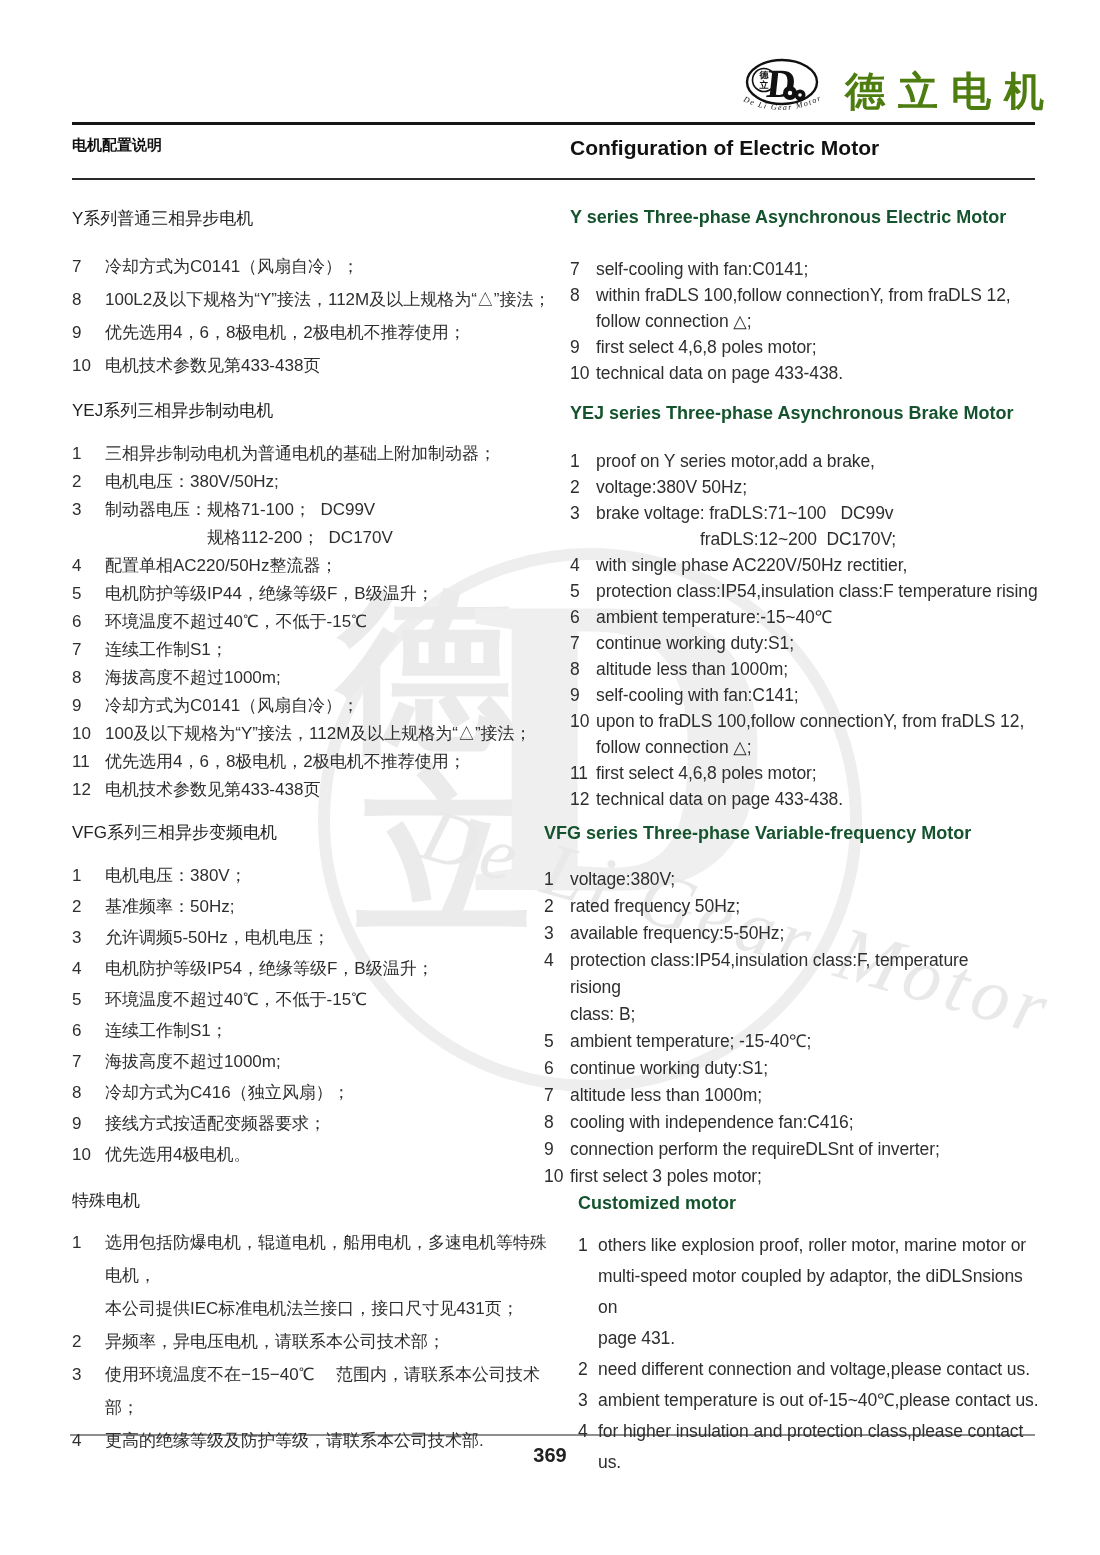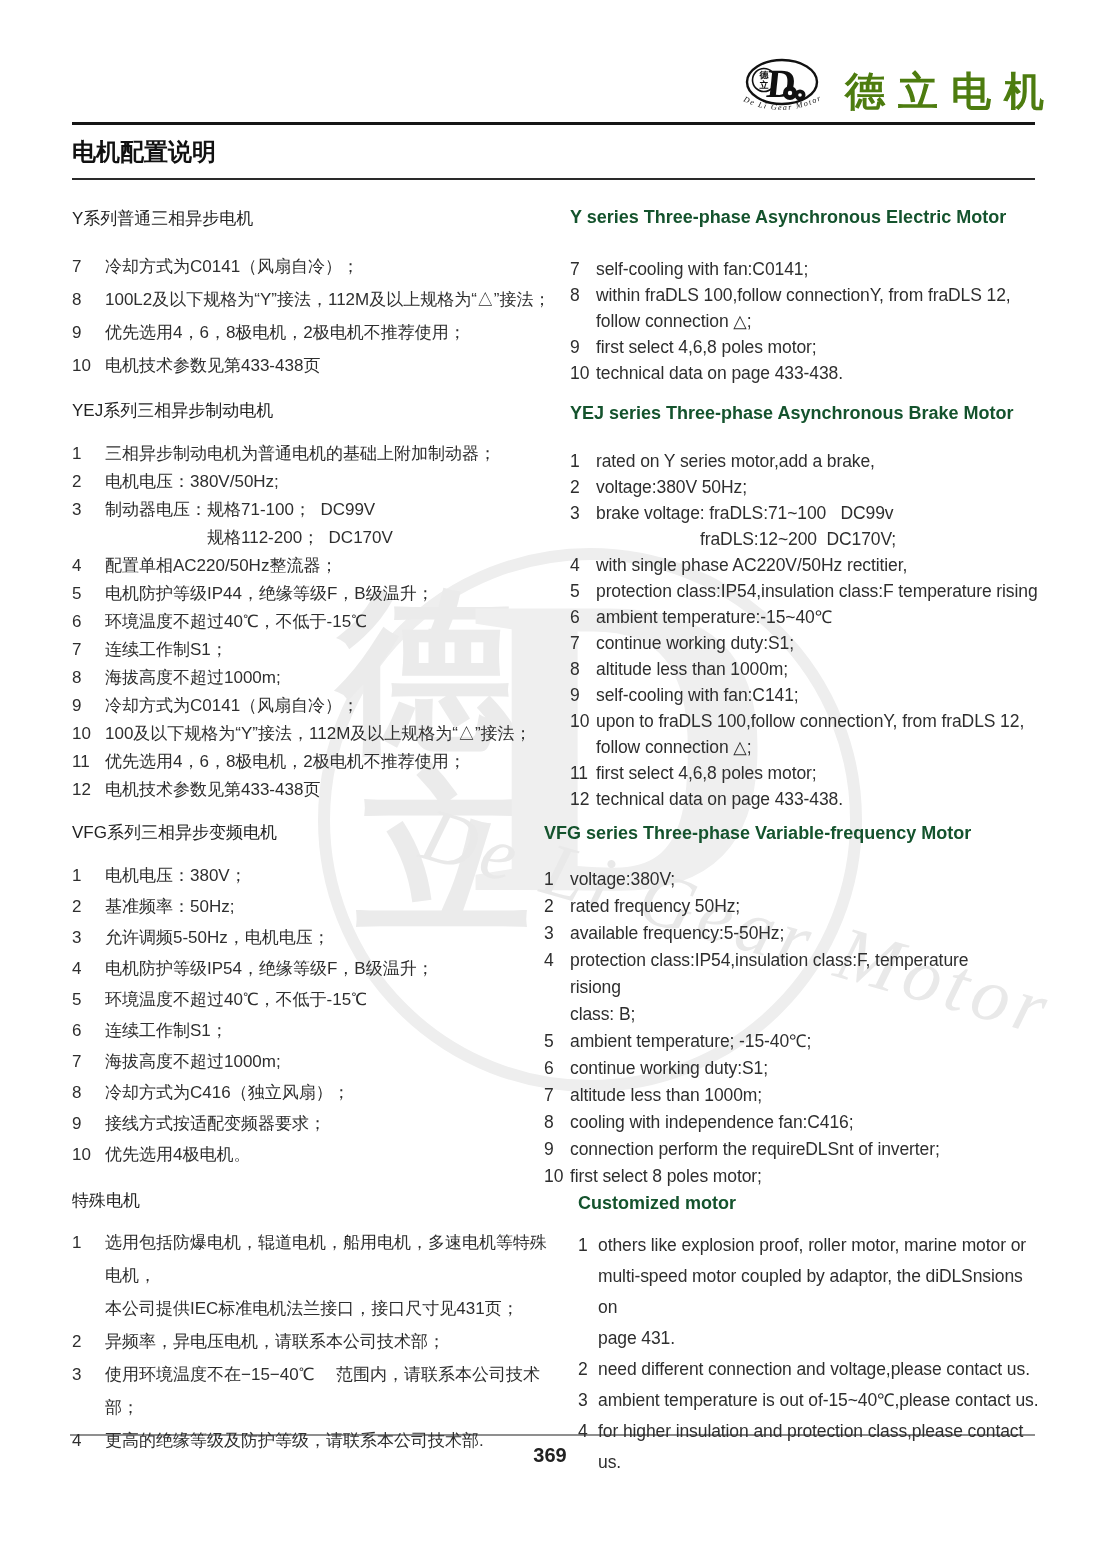--- a/index.html
+++ b/index.html
@@ -4,21 +4,21 @@
 <style>
   html,body { margin:0; padding:0; background:#fff; }
   #page {
     position:relative; width:1100px; height:1555px; margin:0 auto;
     background:#ffffff; overflow:hidden;
     font-family:"Liberation Sans", sans-serif; color:#2e2e2e;
   }
   
   .rule-top  { position:absolute; left:72px; top:122px; width:963px; height:3px; background:#161616; }
   .rule-mid  { position:absolute; left:72px; top:178px; width:963px; height:2px; background:#2a2a2a; }
-  .h-cn { position:absolute; left:72px;  top:136px; font-size:24px; font-weight:bold; color:#111; }
+  .h-cn { position:absolute; left:72px;  top:136px; font-size:15px; font-weight:bold; color:#111; }
   .h-en { position:absolute; left:570px; top:136px; font-size:21px; font-weight:bold; color:#111; }
   
   .logo-svg { position:absolute; left:738px; top:55px; }
   .brand-cn {
     position:absolute; left:845px; top:64px; font-size:40px; font-weight:bold;
     font-family:"Liberation Serif", serif; letter-spacing:13px; color:#4d7c0f; white-space:nowrap;
   }
   
   .wm { position:absolute; z-index:0; font-family:"Liberation Serif", serif; pointer-events:none; }
   .wm-circle { left:318px; top:548px; width:520px; height:520px; border:12px solid #eeeeee; border-radius:50%; }
@@ -77,20 +77,21 @@
     <circle cx="62" cy="40" r="1.8" fill="#fff"></circle>
     <path id="logoArc" d="M 5 46 Q 45 65 85 44" fill="none" stroke="none"></path>
     <text font-size="8" fill="#111" letter-spacing="1.5" font-family="Liberation Serif, serif" font-style="italic">
       <textPath href="#logoArc">De Li Gear Motor</textPath>
     </text>
   </svg>
   <div class="brand-cn">德立电机</div>
 
   <div class="rule-top"></div>
   <div class="h-cn">电机配置说明</div>
+  <div class="h-en">Configuration of Electric Motor</div>
   <div class="rule-mid"></div>
 
   <section class="sec" style="left:72px;top:204px;width:482px">
     <div class="t-cn">Y系列普通三相异步电机</div>
     <div class="rows-l lh33" style="margin-top:16px">
       <div class="row">
           <span class="no">7</span>
           <span class="txt">冷却方式为C0141（风扇自冷）；</span>
         </div>
       <div class="row">
@@ -253,21 +254,21 @@
           <span class="txt">technical data on page 433-438.</span>
         </div>
     </div>
   </section>
 
   <section class="sec r" style="left:570px;top:398px;width:468px">
     <div class="t-en">YEJ series Three-phase Asynchronous Brake Motor</div>
     <div class="rows-r lh26" style="margin-top:20px">
       <div class="row">
           <span class="no">1</span>
-          <span class="txt">rated  on Y series motor,add a brake,</span>
+          <span class="txt">proof  on Y series motor,add a brake,</span>
         </div>
       <div class="row">
           <span class="no">2</span>
           <span class="txt">voltage:380V 50Hz;</span>
         </div>
       <div class="row">
           <span class="no">3</span>
           <span class="txt">brake voltage: fraDLS:71~100&nbsp;&nbsp;&nbsp;DC99v</span>
         </div>
       <div class="cont ind-r">fraDLS:12~200&nbsp;&nbsp;DC170V;</div>
@@ -346,21 +347,21 @@
       <div class="row">
           <span class="no">8</span>
           <span class="txt">cooling with independence fan:C416;</span>
         </div>
       <div class="row">
           <span class="no">9</span>
           <span class="txt">connection perform the requireDLSnt of inverter;</span>
         </div>
       <div class="row">
           <span class="no">10</span>
-          <span class="txt">first select 8 poles motor;</span>
+          <span class="txt">first select 3 poles motor;</span>
         </div>
     </div>
   </section>
 
   <section class="sec r r3" style="left:578px;top:1188px;width:462px">
     <div class="t-en">Customized motor</div>
     <div class="rows-r lh31" style="margin-top:12px">
       <div class="row">
           <span class="no">1</span>
           <span class="txt">others like explosion proof, roller motor, marine motor or</span>

